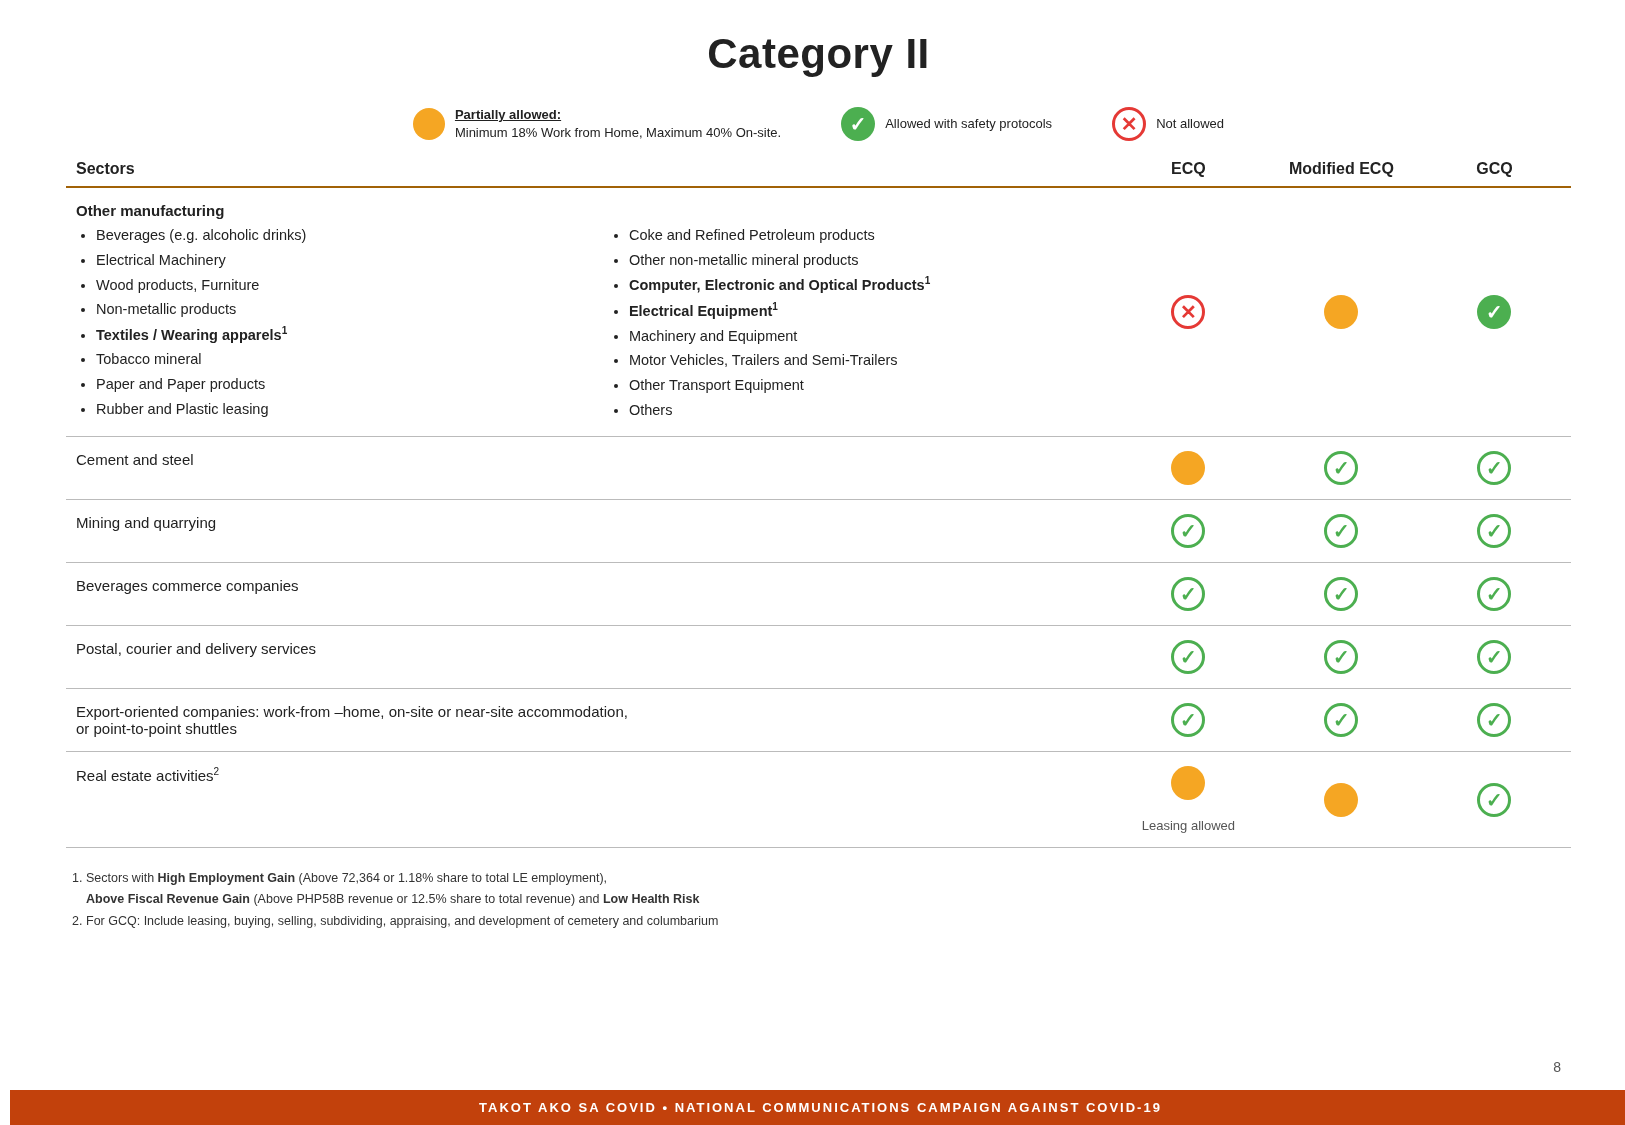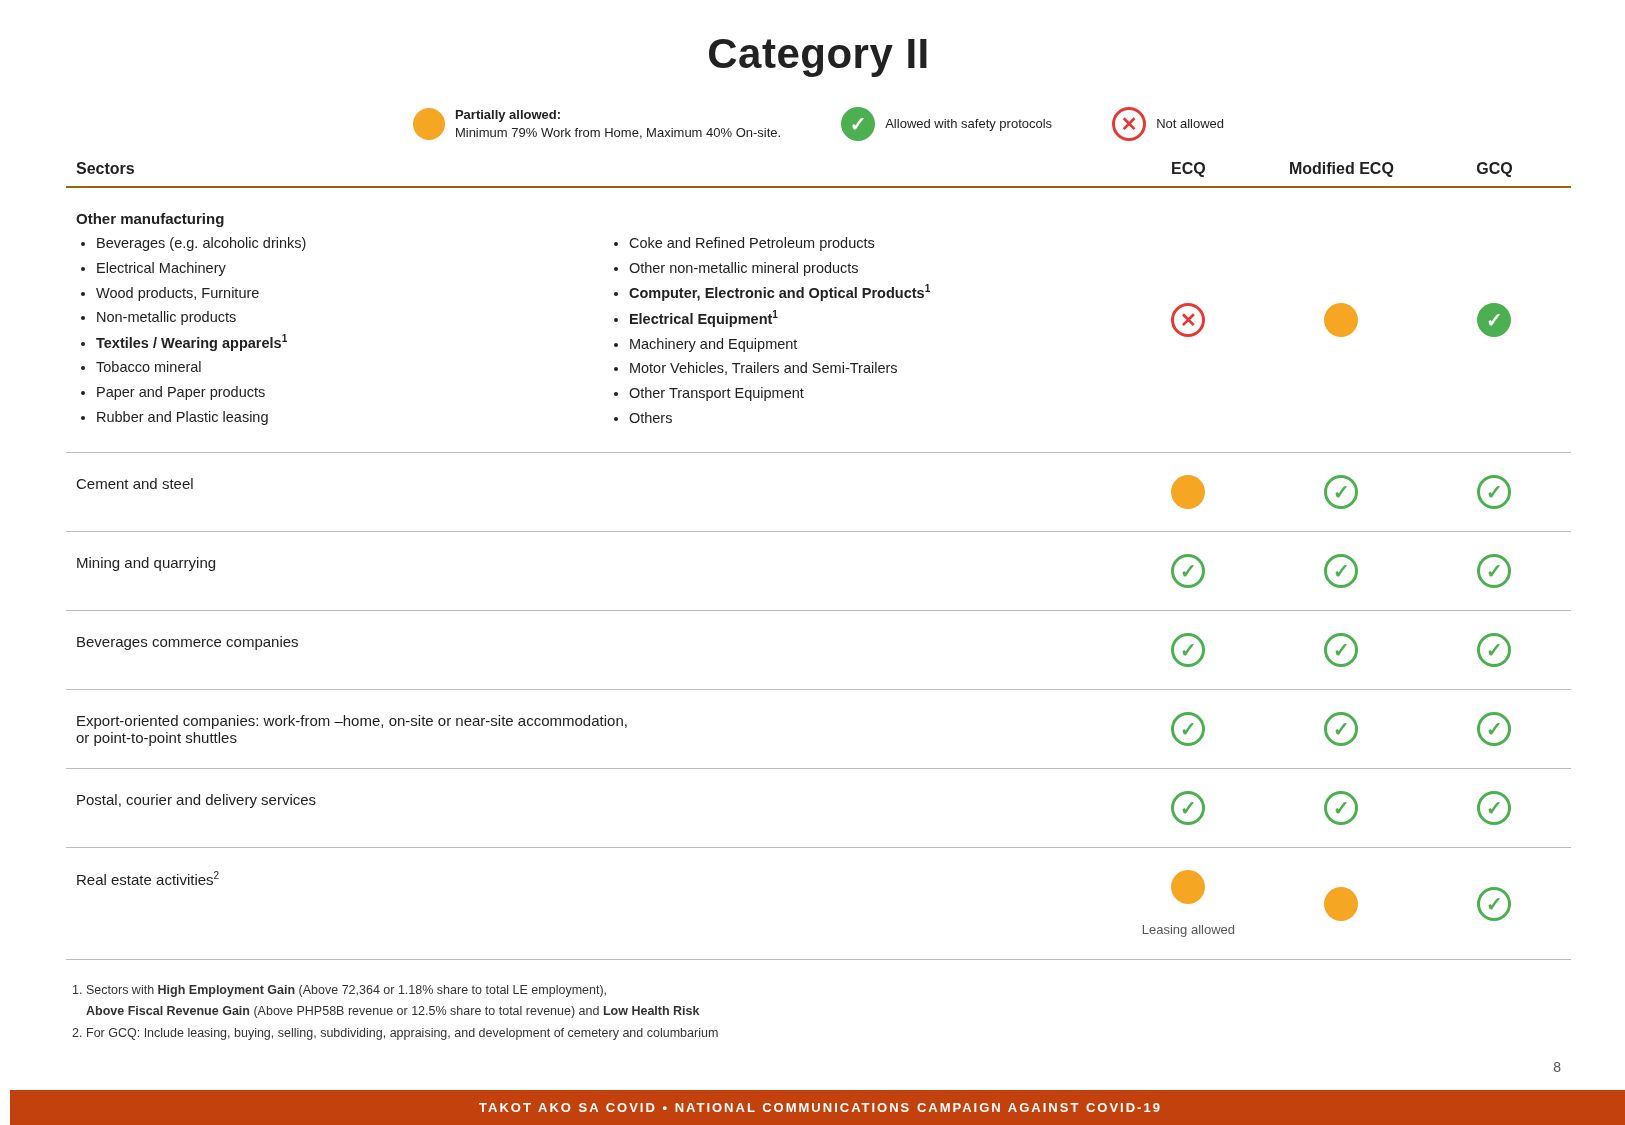--- a/index.html
+++ b/index.html
@@ -44,20 +44,21 @@
       gap: 10px;
     }
 
     .legend-text {
       font-size: 13px;
       line-height: 1.4;
     }
 
     .legend-text strong {
       font-weight: bold;
+      text-decoration: underline;
     }
 
     
     .icon-partial {
       width: 32px;
       height: 32px;
       background: #F5A623;
       border-radius: 50%;
       flex-shrink: 0;
     }
@@ -83,21 +84,21 @@
     }
 
     .header-row th.col-ecq,
     .header-row th.col-modified-ecq,
     .header-row th.col-gcq {
       text-align: center;
       width: 120px;
     }
 
     .data-row td {
-      padding: 22px 10px;
+      padding: 14px 10px;
       border-bottom: 1px solid #bbb;
       vertical-align: top;
     }
 
     .data-row td.col-icon {
       text-align: center;
       vertical-align: middle;
     }
 
     .sector-cell {
@@ -243,21 +244,21 @@
 
 <div class="page-container">
 
   <h1 class="page-title">Category II</h1>
 
   <div class="legend-row">
     <div class="legend-item">
       <div class="icon-partial"></div>
       <div class="legend-text">
         <strong>Partially allowed:</strong><br>
-        <span>Minimum 79% Work from Home,  Maximum 40% On-site.</span>
+        <span>Minimum 18% Work from Home,  Maximum 40% On-site.</span>
       </div>
     </div>
     <div class="legend-item">
       <div class="checkmark-green">✓</div>
       <span class="legend-text">Allowed with safety protocols</span>
     </div>
     <div class="legend-item">
       <div class="circle-x-red">✕</div>
       <span class="legend-text">Not allowed</span>
     </div>
@@ -372,42 +373,42 @@
           </div>
         </td>
         <td class="col-icon">
           <div class="icon-cell">
             <div class="checkmark-green-outline">✓</div>
           </div>
         </td>
       </tr>
 
       <tr class="data-row">
+        <td class="sector-cell">Postal, courier and delivery services</td>
+        <td class="col-icon">
+          <div class="icon-cell">
+            <div class="checkmark-green-outline">✓</div>
+          </div>
+        </td>
+        <td class="col-icon">
+          <div class="icon-cell">
+            <div class="checkmark-green-outline">✓</div>
+          </div>
+        </td>
+        <td class="col-icon">
+          <div class="icon-cell">
+            <div class="checkmark-green-outline">✓</div>
+          </div>
+        </td>
+      </tr>
+
+      <tr class="data-row">
         <td class="sector-cell">
           Export-oriented companies: work-from –home, on-site or near-site accommodation,<br>or point-to-point shuttles
         </td>
-        <td class="col-icon">
-          <div class="icon-cell">
-            <div class="checkmark-green-outline">✓</div>
-          </div>
-        </td>
-        <td class="col-icon">
-          <div class="icon-cell">
-            <div class="checkmark-green-outline">✓</div>
-          </div>
-        </td>
-        <td class="col-icon">
-          <div class="icon-cell">
-            <div class="checkmark-green-outline">✓</div>
-          </div>
-        </td>
-      </tr>
-
-      <tr class="data-row">
-        <td class="sector-cell">Postal, courier and delivery services</td>
         <td class="col-icon">
           <div class="icon-cell">
             <div class="checkmark-green-outline">✓</div>
           </div>
         </td>
         <td class="col-icon">
           <div class="icon-cell">
             <div class="checkmark-green-outline">✓</div>
           </div>
         </td>

